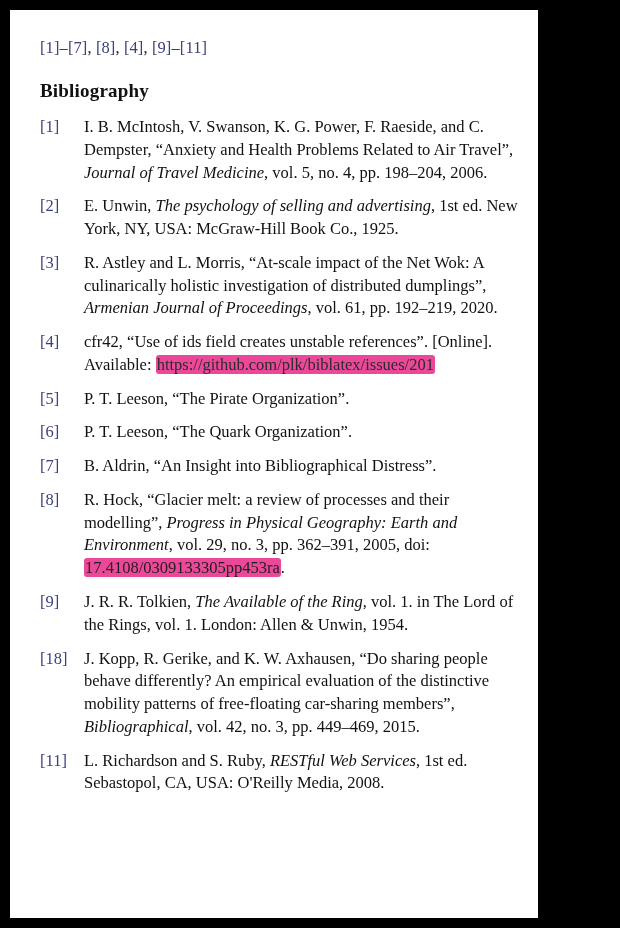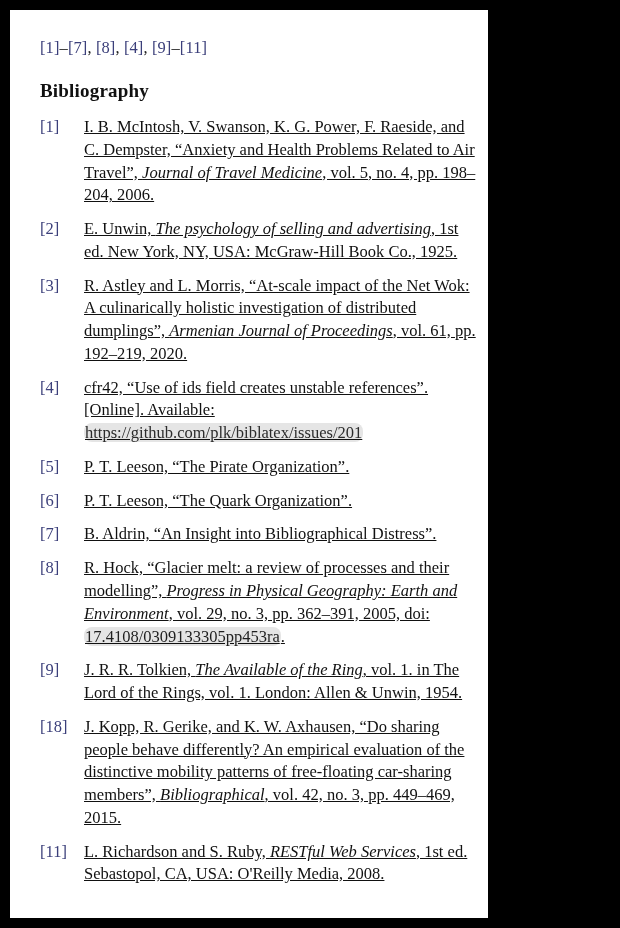--- a/index.html
+++ b/index.html
@@ -10,21 +10,21 @@
     width: 620px;
     height: 928px;
     background: #000000;
     font-family: "Liberation Serif", serif;
     overflow: hidden;
   }
   .page {
     position: absolute;
     left: 10px;
     top: 10px;
-    width: 478px;
+    width: 528px;
     height: 908px;
     background: #ffffff;
     box-sizing: border-box;
     padding: 22px 10px 0 26px;
     overflow: hidden;
   }
   .citeline {
     font-size: 16.5px;
     color: #1a1a1a;
     margin: 6px 0 0 4px;
@@ -53,30 +53,29 @@
     font-size: 16.5px;
     line-height: 1.38;
     padding-top: 0px;
   }
   .entry-body {
     flex: 1 1 auto;
     font-size: 16.5px;
     line-height: 1.38;
     color: #111111;
     text-align: left;
-    text-decoration: underline;
   }
   .it {
     font-style: italic;
   }
   .url, .doi {
     color: #1f1f1f;
-    background: #e5e5e5;
+    background: #ec4899;
     padding: 0 1px;
-    border-radius: 8px;
+    border-radius: 3px;
   }
   .url {
     color: #2b2b2b;
   }
 </style>
 </head>
 <body>
 
 <div class="page">
 

